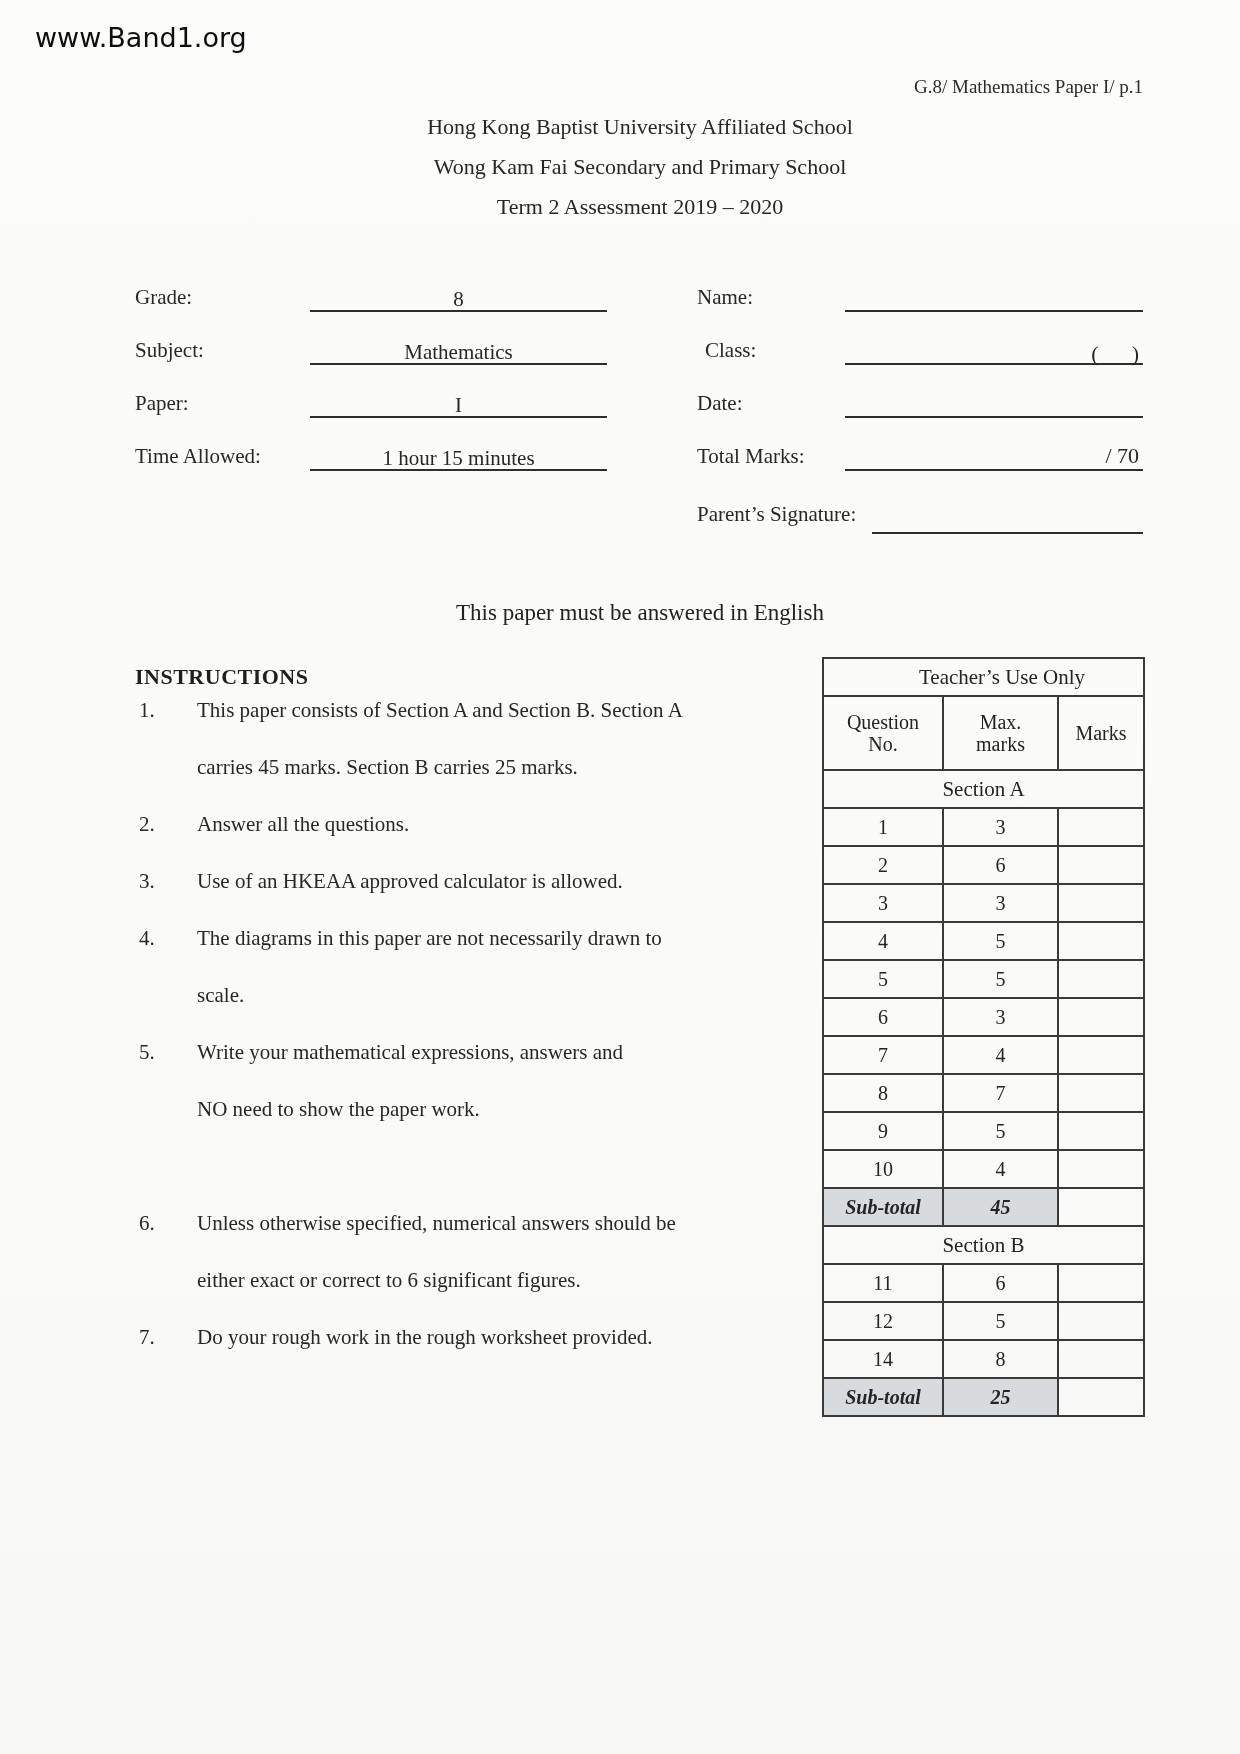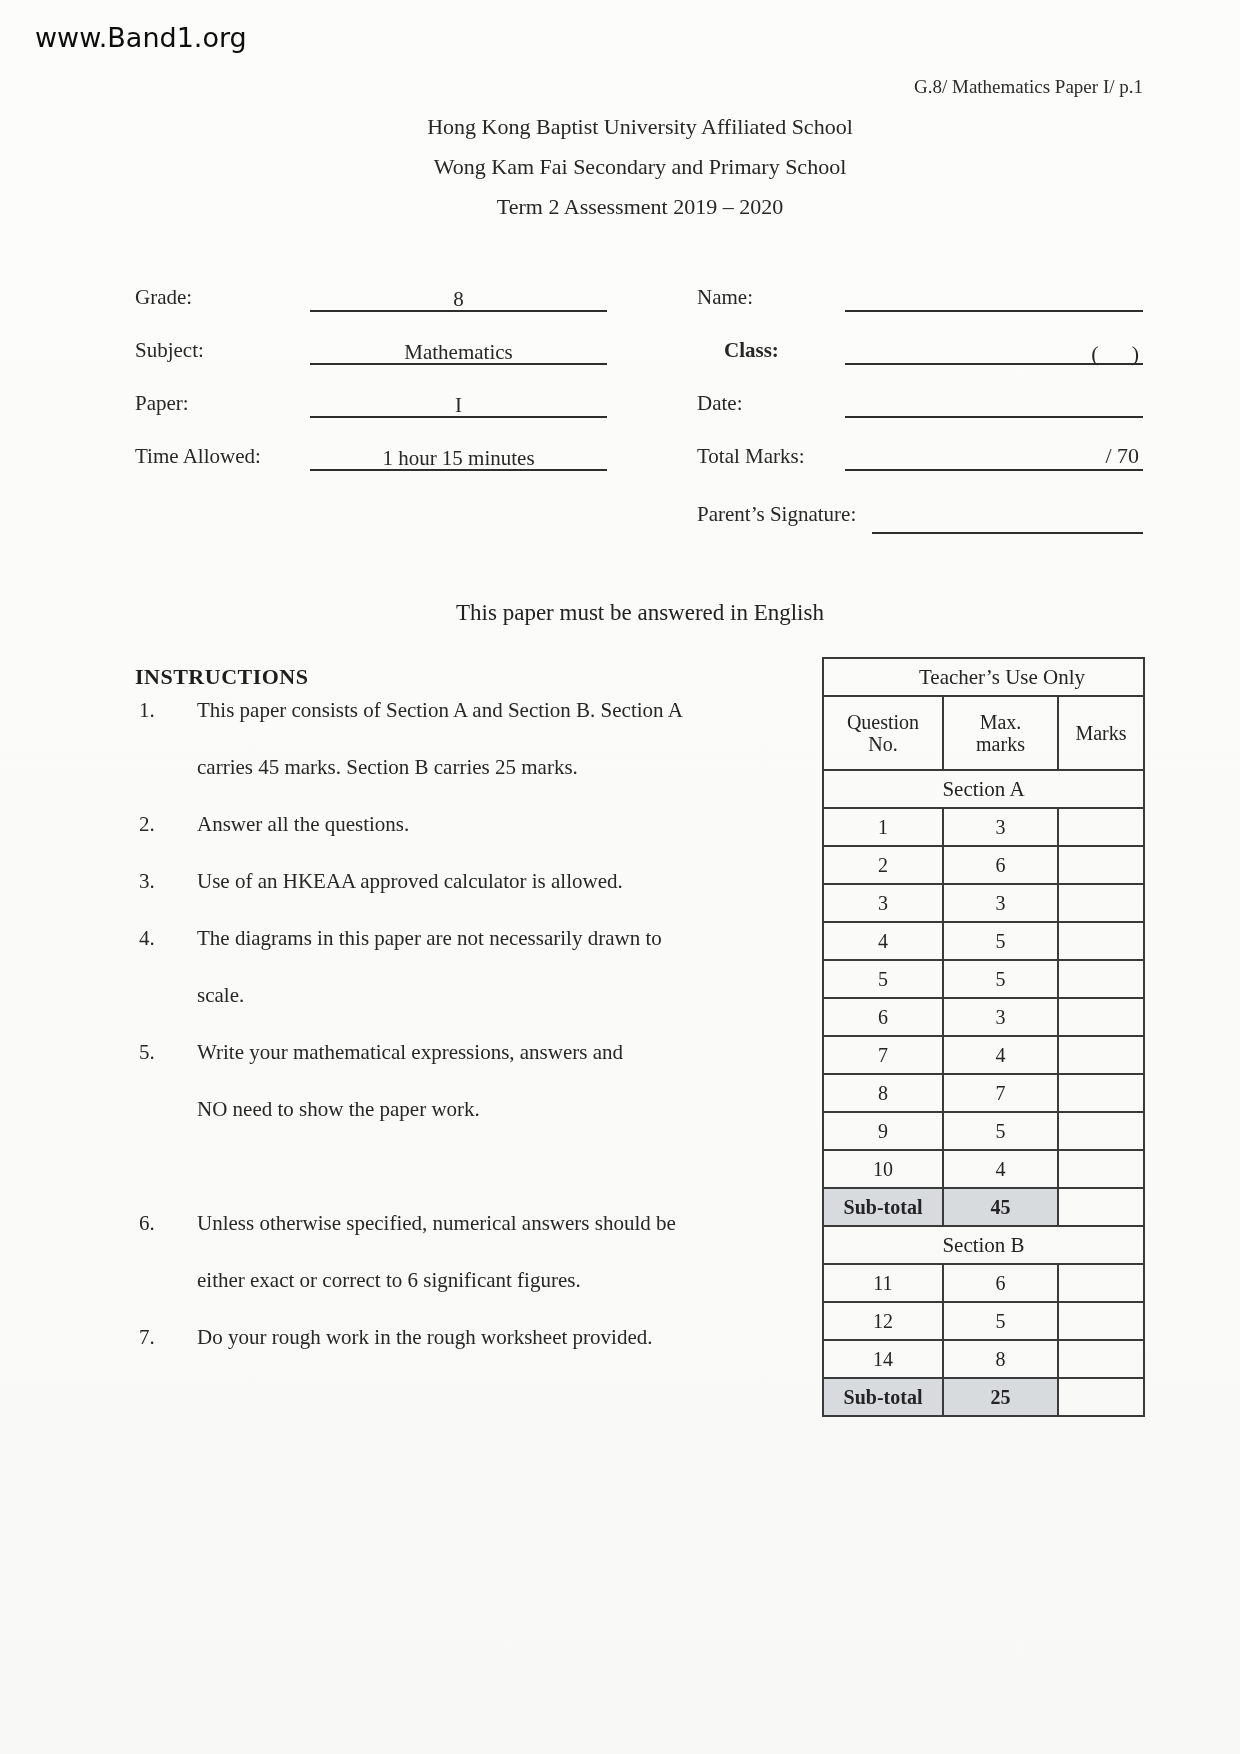--- a/index.html
+++ b/index.html
@@ -67,21 +67,21 @@
     border:2px solid #3a3a3a;
     text-align:center; vertical-align:middle;
     font-size:20px; color:#242424;
     padding:0;
   }
   tr.r-title td { height:38px; font-size:21px;padding-left:37px; }
   tr.r-head td { height:74px; white-space:pre-line; line-height:22px; }
   tr.r-sec td { height:38px; font-size:21px;border-radius:17px; }
   tr.r-data td { height:38px; }
   tr.r-subtotal td { height:38px; font-weight:bold; }
-  td.shade { background:#d8dbde; }
+  td.shade { background:#d8dbde;font-style:italic; }
 </style>
 </head>
 <body>
 
 <div class="page">
 
   <div class="abs watermark" style="left:35px; top:22px;">www.Band1.org</div>
   <div class="abs page-header" style="left:0; top:76px;">G.8/ Mathematics Paper I/ p.1</div>
 
   <div class="abs school-block" style="top:114px;">
@@ -108,21 +108,21 @@
   <div class="abs form-label" style="left:135px; top:444px;">Time Allowed:</div>
   <div class="abs uline" style="left:310px; top:443px; width:297px;">
     <span class="uval">1 hour 15 minutes</span>
   </div>
 
   <div class="abs form-label" style="left:697px; top:285px;">Name:</div>
   <div class="abs uline" style="left:845px; top:284px; width:298px;">
     <span class="uval"></span>
   </div>
 
-  <div class="abs form-label" style="left:724px; top:338px;font-weight:bold;">Class:</div>
+  <div class="abs form-label" style="left:705px; top:338px;">Class:</div>
   <div class="abs uline" style="left:845px; top:337px; width:298px;">
     <span class="uval"></span>
     <span class="usuffix">(      )</span>
   </div>
 
   <div class="abs form-label" style="left:697px; top:391px;">Date:</div>
   <div class="abs uline" style="left:845px; top:390px; width:298px;">
     <span class="uval"></span>
   </div>
 

